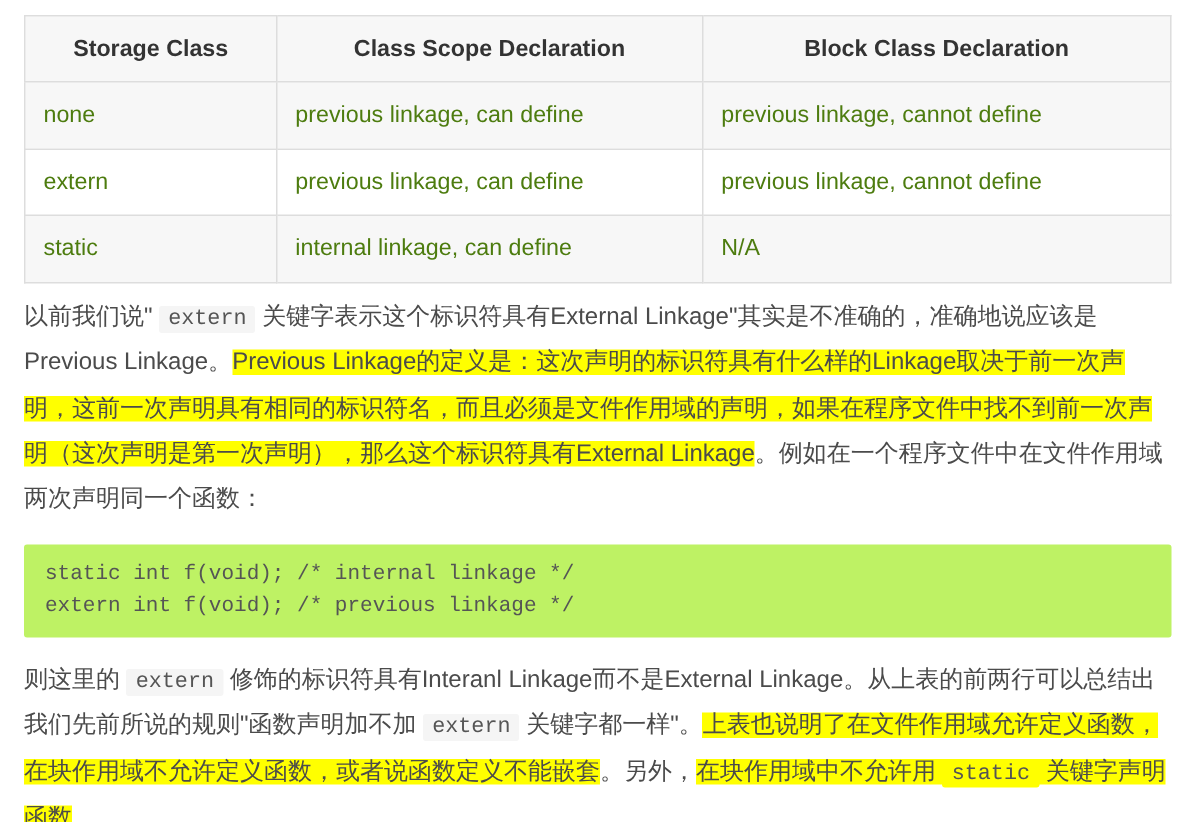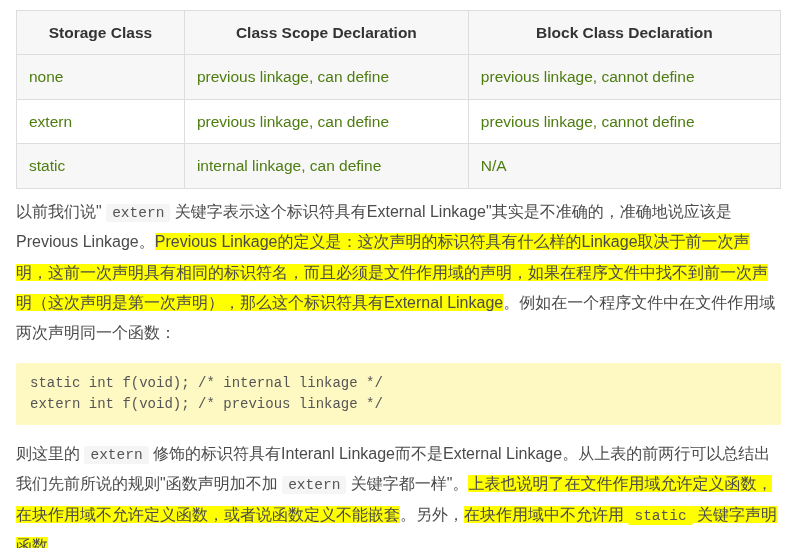--- a/index.html
+++ b/index.html
@@ -42,21 +42,21 @@
   .code-inline {
     font-family: "Courier New", Consolas, monospace;
     background: #f5f5f5;
     padding: 1px 6px;
     font-size: 14.5px;
     border-radius: 2px;
     color: #555;
   }
   .hl .code-inline { background: #ffff00; }
   pre.codeblock {
-    background: #fef9c3;
+    background: #bef264;
     padding: 10px 14px;
     font-family: "Courier New", Consolas, monospace;
     font-size: 14px;
     line-height: 1.5;
     color: #555;
     margin: 14px 0;
     white-space: pre;
     border-radius: 2px;
   }
 </style>

